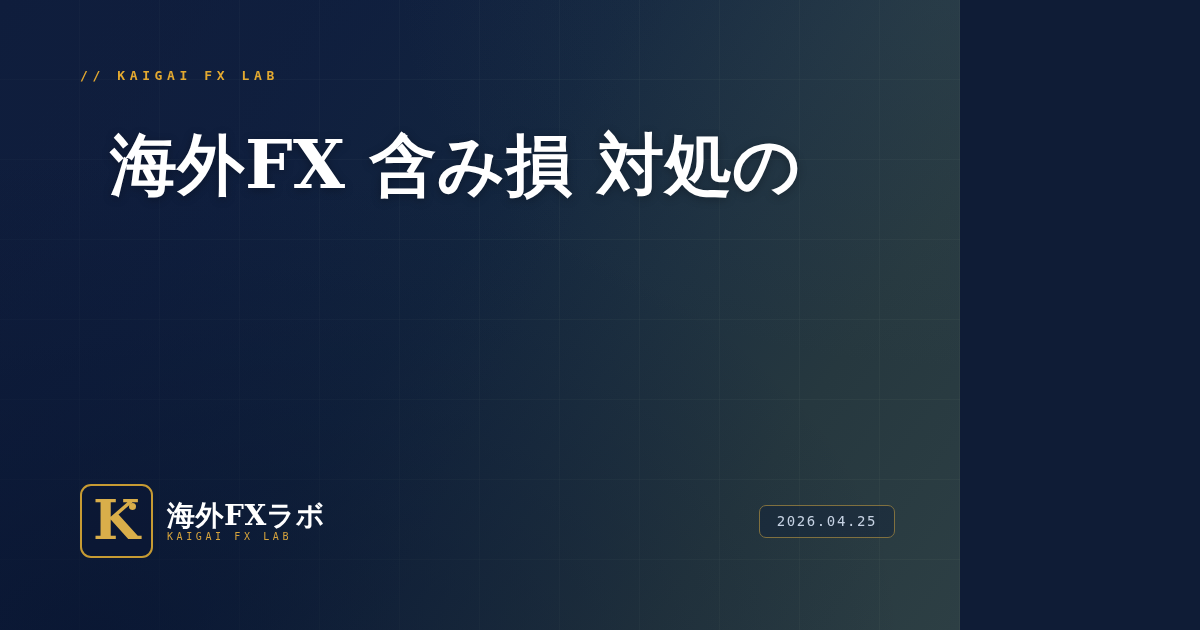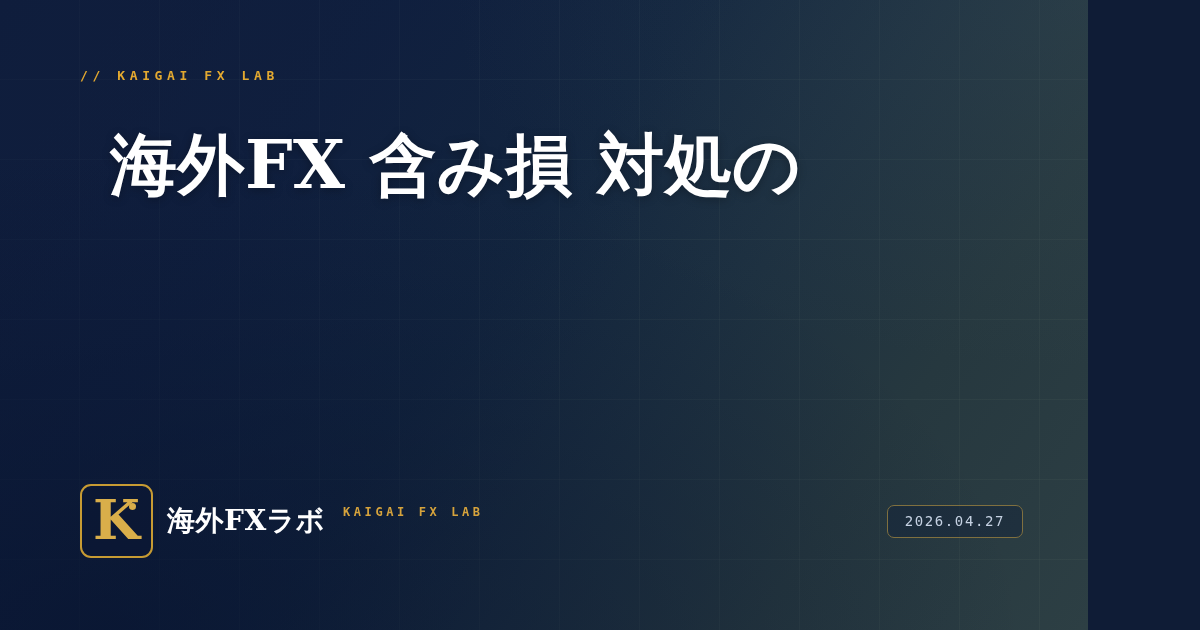--- a/index.html
+++ b/index.html
@@ -5,21 +5,21 @@
   * { margin:0; padding:0; box-sizing:border-box; }
 
   html, body {
     width:1200px; height:630px;
     overflow:hidden;
     background:#0f1c36;
   }
 
   .canvas {
     position:relative;
-    width:1088px;
+    width:960px;
     height:630px;
     overflow:hidden;
     font-family:"Liberation Sans", sans-serif;
     background:
       linear-gradient(125deg,
         #0f1d3c 0%,
         #10203f 26%,
         #13263f 45%,
         #1d3040 62%,
         #26383f 78%,
@@ -109,36 +109,36 @@
     color:#d9ae4a;
   }
   .logo-dot {
     position:absolute;
     right:15px; top:17px;
     width:7px; height:7px;
     border-radius:50%;
     background:#d9ae4a;
   }
 
-  .brand-text { display:flex; flex-direction:row; justify-content:center; gap:18px; }
+  .brand-text { display:flex; flex-direction:column; justify-content:center; gap:0; }
 
   .brand-jp {
     font-family:"DejaVu Serif", "Liberation Serif", serif;
     font-weight:700;
     font-size:28px;
     line-height:1.12;
     color:#ffffff;
     letter-spacing:0.5px;
     white-space:nowrap;
   }
 
   .brand-en {
     font-family:"DejaVu Sans Mono", monospace;
-    font-weight:700;
-    font-size:12px;
+    font-weight:400;
+    font-size:10px;
     letter-spacing:3.6px;
     color:#d6a33c;
     white-space:nowrap;
   }
 
   
   .date-badge {
     position:absolute;
     right:65px; top:505px;
     padding:7px 17px 8px;
@@ -171,15 +171,15 @@
     <div class="logo-mark">
       <div class="logo-k">K</div>
       <div class="logo-dot"></div>
     </div>
     <div class="brand-text">
       <div class="brand-jp">海外FXラボ</div>
       <div class="brand-en">KAIGAI FX LAB</div>
     </div>
   </div>
 
-  <div class="date-badge">2026.04.27</div>
+  <div class="date-badge">2026.04.25</div>
 
 </div>
 
 </body></html>

